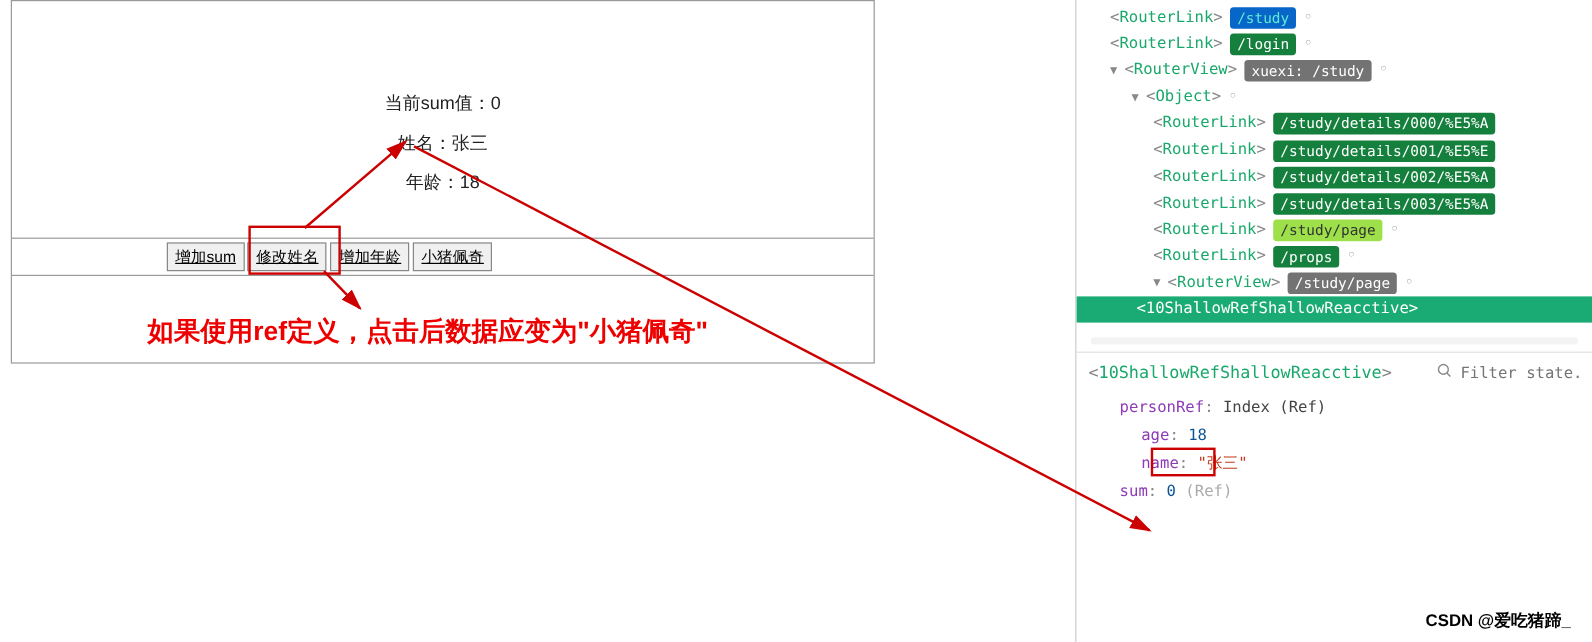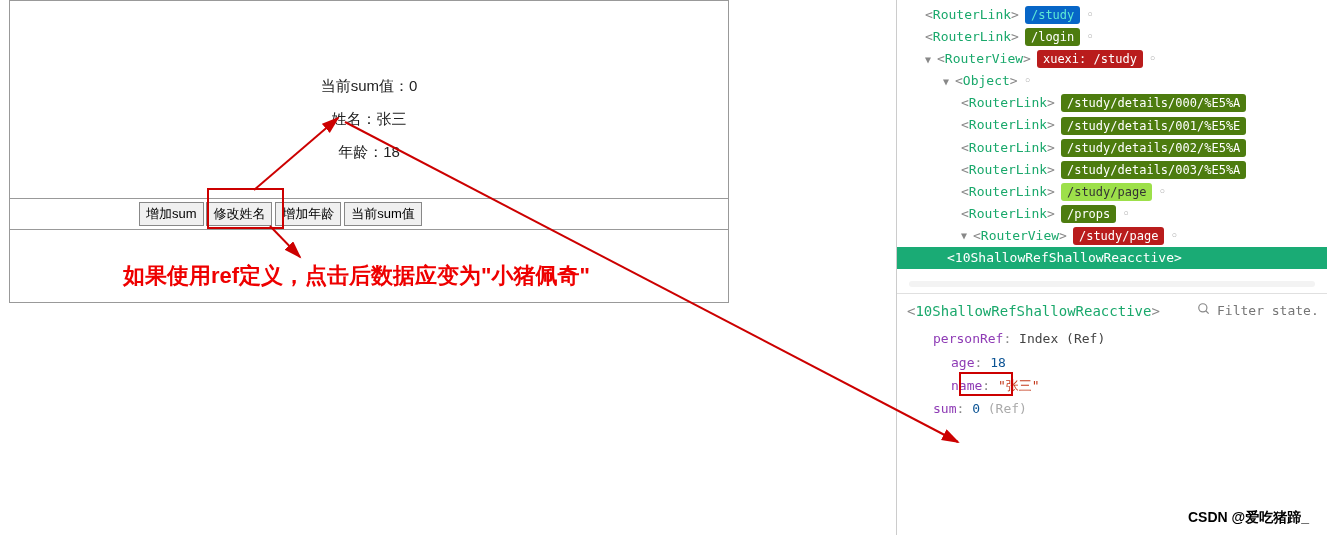--- a/index.html
+++ b/index.html
@@ -2,36 +2,36 @@
 <html><head>
   <meta charset="utf-8">
   <style>
     * { margin: 0; padding: 0; box-sizing: border-box; }
     body { font-family: Arial, "Microsoft YaHei", sans-serif; font-size: 14px; background: #fff; width: 1327px; height: 535px; position: relative; overflow: hidden; }
     
     .left-panel { position: absolute; left: 9px; top: 0; width: 720px; height: 303px; border: 1px solid #999; background: #fff; }
     .content-area { padding-top: 76px; text-align: center; }
     .content-line { margin-bottom: 14px; font-size: 15px; color: #222; }
     .btn-row { position: absolute; bottom: 72px; left: 0; right: 0; border-top: 1px solid #999; border-bottom: 1px solid #999; padding: 3px 0 3px 129px; }
-    .btn { display: inline-block; padding: 2px 6px; border: 1px solid #888; background: #f0f0f0; font-size: 13px; cursor: pointer; margin-right: -1px; font-family: inherit; }
+    .btn { display: inline-block; padding: 2px 6px; border: 1px solid #888; background: #f0f0f0; font-size: 13px; cursor: pointer; margin-right: -1px; font-family: inherit; text-decoration: underline; }
     .highlight-box-btn { position: absolute; left: 197px; top: 187px; width: 77px; height: 41px; border: 2px solid #cc0000; pointer-events: none; }
     
     .annotation-text { position: absolute; left: 113px; top: 260px; color: #ee0000; font-size: 22px; font-weight: bold; }
     
     .right-panel { position: absolute; left: 896px; top: 0; width: 431px; height: 535px; border-left: 1px solid #ccc; font-family: Menlo, Consolas, monospace; font-size: 13px; background: #fff; }
     .tree { padding: 4px 0 0 8px; line-height: 1.7; overflow: hidden; white-space: nowrap; }
     .tree-row { display: flex; align-items: center; position: relative; }
     .arrow { color: #888; width: 12px; display: inline-block; font-size: 10px; }
     .tag-open { color: #888; }
     .comp-name { color: #19a86b; }
     .close-br { color: #888; }
     .badge { display: inline-block; padding: 0 6px; border-radius: 3px; font-size: 12px; margin-left: 6px; vertical-align: middle; height: 18px; line-height: 18px; }
     .b-blue { background: #0766c7; color: #5eead4; }
-    .b-orange { background: #4d7c0f; color: #fff; }
-    .b-pink { background: #b91c1c; color: #fff; }
+    .b-orange { background: #15803d; color: #fff; }
+    .b-pink { background: #737373; color: #fff; }
     .b-green { background: #9de04a; color: #333; }
     .dot { color: #aaa; margin-left: 6px; }
     .selected-row { background: #1aab75; color: #fff; padding-left: 50px; margin-left: -8px; }
     .selected-row .tag-open, .selected-row .close-br { color: #fff; }
     .selected-row .comp-name { color: #fff; }
     
     .ind1 { padding-left: 20px; } .ind2 { padding-left: 38px; } .ind3 { padding-left: 56px; }
     
     .scroll-hint { margin: 12px 12px 6px; height: 6px; background: #f3f3f3; border-radius: 3px; }
     
@@ -67,21 +67,21 @@
       <span>姓名：</span><span>张三</span>
     </div>
     <div class="content-line">
       <span>年龄：</span><span>18</span>
     </div>
   </div>
   <div class="btn-row">
     <button class="btn">增加sum</button>
     <button class="btn">修改姓名</button>
     <button class="btn">增加年龄</button>
-    <button class="btn">当前sum值</button>
+    <button class="btn">小猪佩奇</button>
   </div>
   <div class="highlight-box-btn"></div>
   <div class="annotation-text">如果使用ref定义，点击后数据应变为"小猪佩奇"</div>
 </div>
 
 <div class="right-panel">
   <div class="tree">
     <div class="tree-row ind1">
         <span class="tag-open">&lt;</span>
         <span class="comp-name">RouterLink</span>

